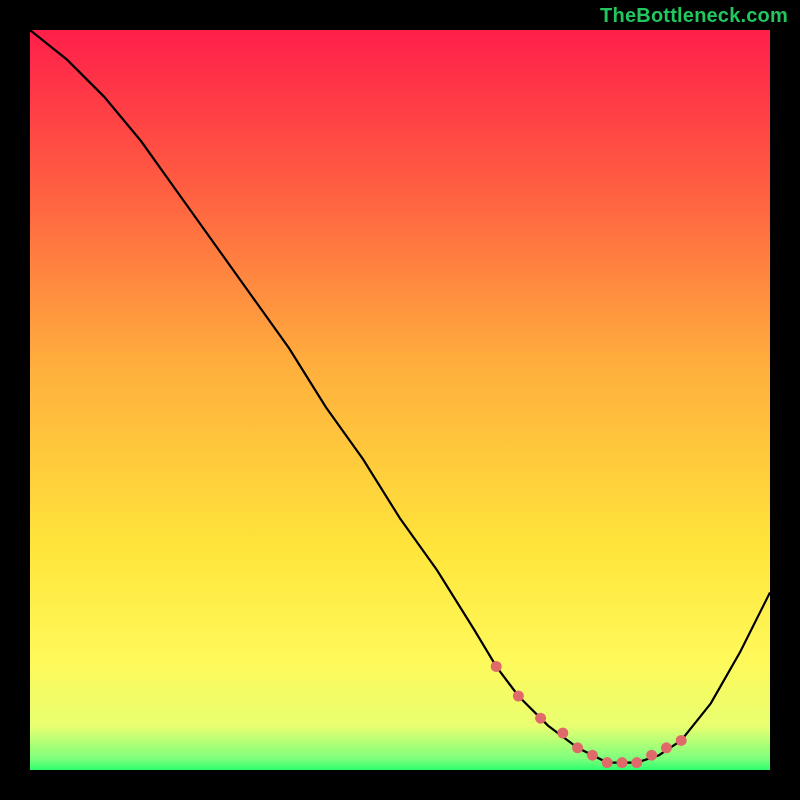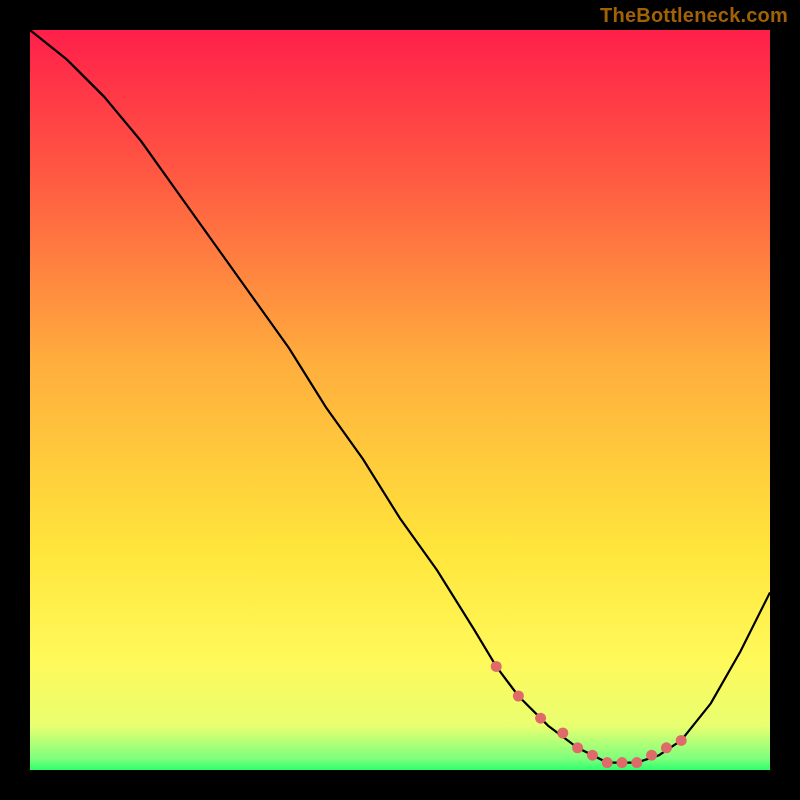--- a/index.html
+++ b/index.html
@@ -14,21 +14,21 @@
   .stage {
     position: relative;
     width: 800px;
     height: 800px;
     background: #000;
   }
   .watermark {
     position: absolute;
     top: 4px;
     right: 12px;
-    color: #a16207;
+    color: #22c55e;
     font-size: 20px;
     font-weight: 600;
     letter-spacing: 0.2px;
     z-index: 10;
   }
   .plot {
     position: absolute;
     left: 30px;
     top: 30px;
     width: 740px;

